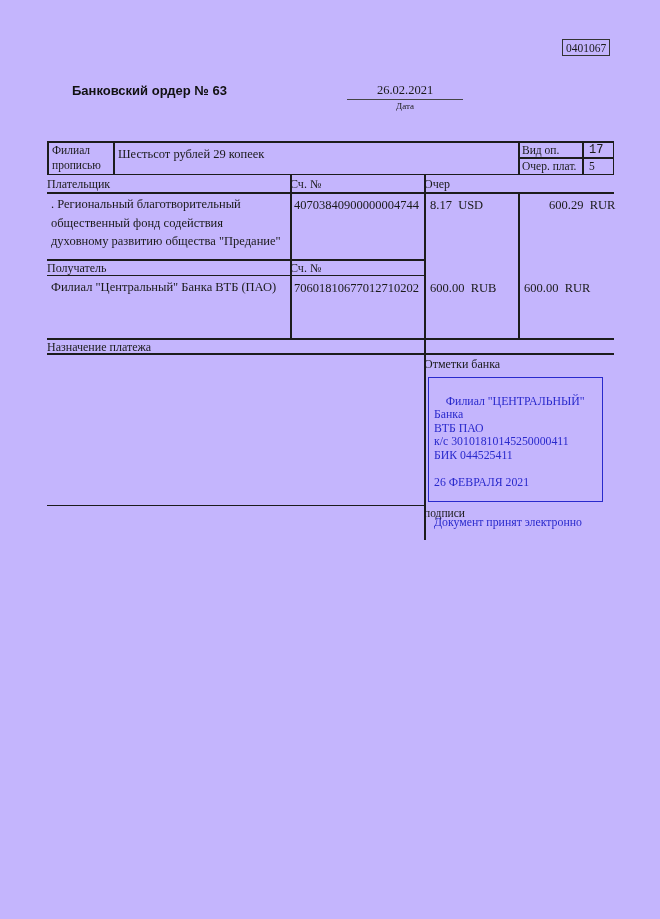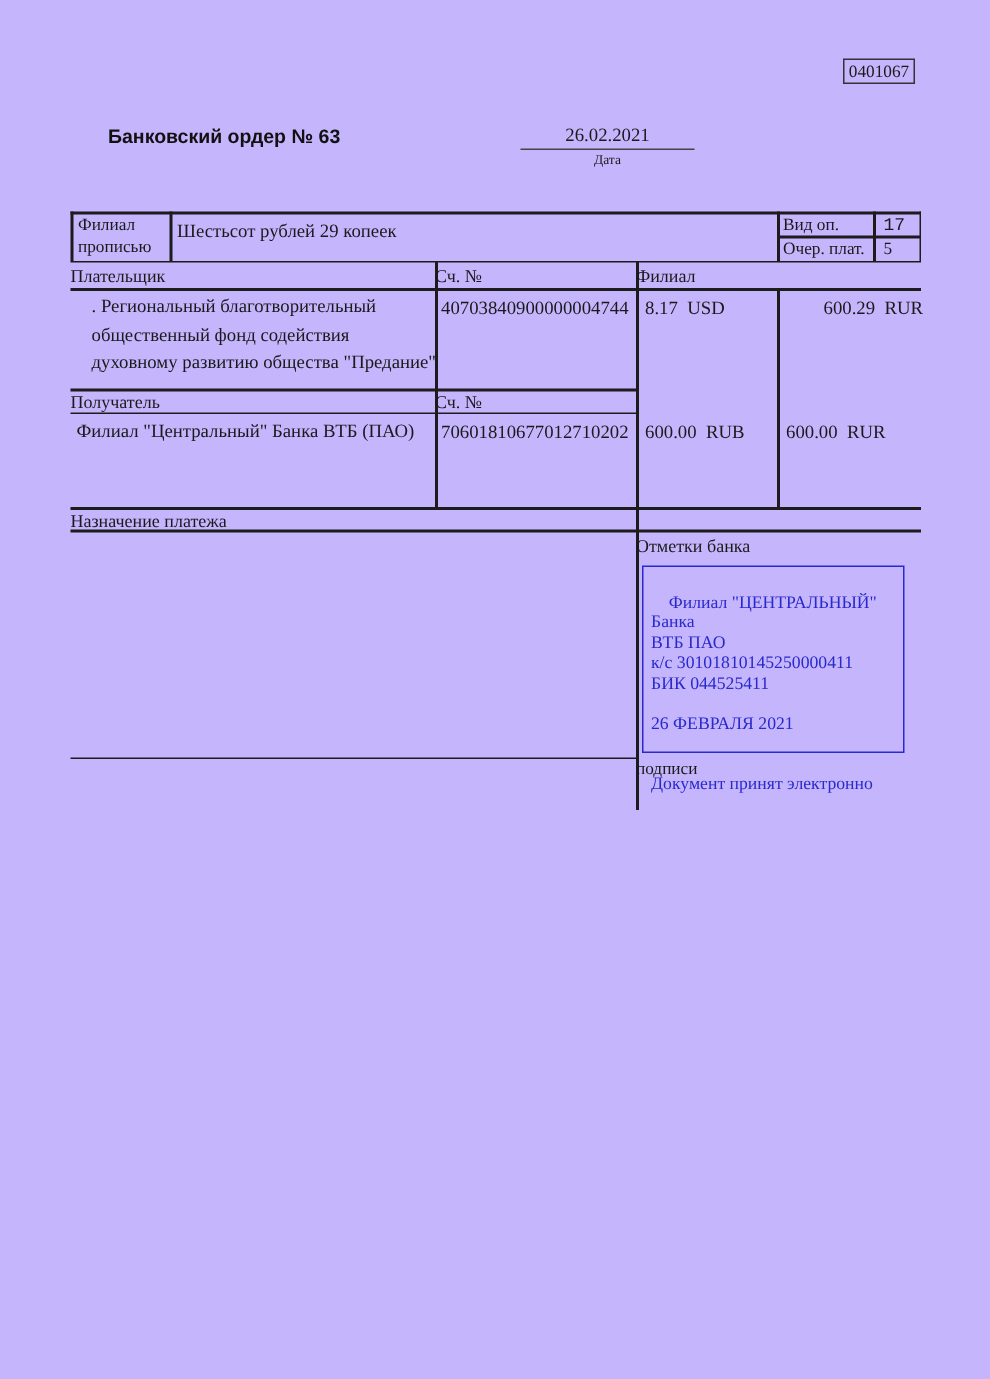--- a/index.html
+++ b/index.html
@@ -57,23 +57,23 @@
 
   <div class="txt" style="left:52px;top:143px;width:58px;font-size:11.5px;line-height:15px;">Филиал прописью</div>
   <div class="txt" style="left:118px;top:145px;">Шестьсот рублей 29 копеек</div>
   <div class="txt" style="left:522px;top:143px;font-size:11.5px;line-height:14px;">Вид оп.</div>
   <div class="txt" style="left:589px;top:143px;font-size:12px;line-height:14px;font-family:Liberation Mono, monospace;">17</div>
   <div class="txt" style="left:522px;top:159px;font-size:11.5px;line-height:14px;">Очер. плат.</div>
   <div class="txt" style="left:589px;top:159px;font-size:11.5px;line-height:14px;">5</div>
 
   <div class="lbl" style="left:47px;top:177px;width:243px;">Плательщик</div>
   <div class="lbl" style="left:290px;top:177px;width:134px;">Сч. №</div>
-  <div class="lbl" style="left:424px;top:177px;width:190px;">Филиал</div>
+  <div class="lbl" style="left:424px;top:177px;width:190px;">Очер</div>
 
-  <div class="txt" style="left:51px;top:195px;width:242px;margin-left:10px;">. Региональный благотворительный
+  <div class="txt" style="left:51px;top:195px;width:242px;">. Региональный благотворительный
 общественный фонд содействия
 духовному развитию общества "Предание"</div>
   <div class="txt" style="left:294px;top:196px;">40703840900000004744</div>
   <div class="txt mono-sp" style="left:430px;top:196px;">8.17  USD</div>
   <div class="txt mono-sp" style="left:524px;top:196px;margin-left:25px;">600.29  RUR</div>
 
   <div class="lbl" style="left:47px;top:261px;width:243px;">Получатель</div>
   <div class="lbl" style="left:290px;top:261px;width:134px;">Сч. №</div>
 
   <div class="txt" style="left:51px;top:278px;width:242px;">Филиал "Центральный" Банка ВТБ (ПАО)</div>

